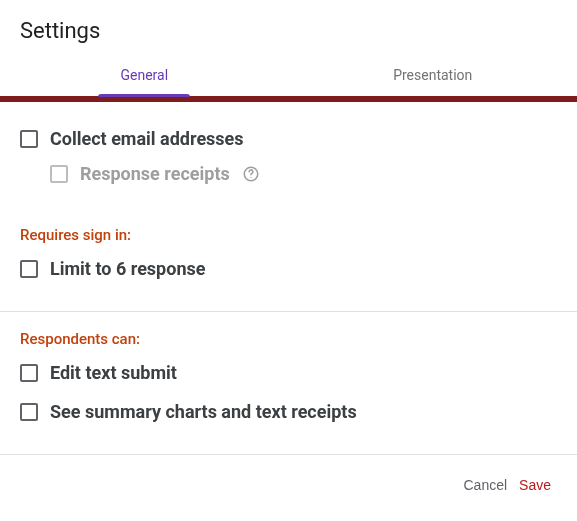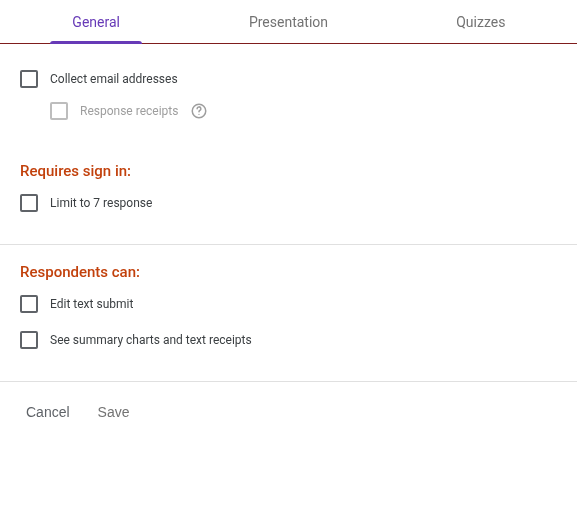--- a/index.html
+++ b/index.html
@@ -12,21 +12,21 @@
   }
   .dialog { padding: 0; }
   .title {
     font-size: 22px;
     font-weight: 400;
     padding: 18px 20px 10px 20px;
     color: #202124;
   }
   .tabs {
     display: flex;
-    border-bottom: 1px solid #7f1d1d;
+    border-bottom: 6px solid #7f1d1d;
   }
   .tab {
     flex: 1;
     text-align: center;
     padding: 14px 0 13px 0;
     font-size: 14px;
     color: #737373;
     cursor: pointer;
     position: relative;
   }
@@ -69,68 +69,68 @@
     border: 2px solid #5f6368;
     border-radius: 2px;
     flex-shrink: 0;
     cursor: pointer;
   }
   .cb.disabled {
     border-color: #bdbdbd;
     cursor: default;
   }
   .label {
-    font-size: 12px;
+    font-size: 18px;
     color: #3c4043;
+    font-weight: bold;
   }
   .label.disabled {
     color: #9e9e9e;
   }
   .help-icon {
     display: inline-flex;
     align-items: center;
     justify-content: center;
     color: #9e9e9e;
   }
   .divider {
     border: none;
     border-top: 1px solid #e0e0e0;
     margin: 8px 0 0 0;
   }
   .actions {
     display: flex;
-    gap: 24px;
+    justify-content: flex-end;
+    gap: 8px;
     padding: 18px 24px 0 24px;
   }
   .btn {
     font-size: 14px;
     font-weight: 500;
     background: none;
     border: none;
     cursor: pointer;
     padding: 4px 2px;
   }
   .btn.cancel { color: #5f6368; }
-  .btn.save { color: #737373; }
+  .btn.save { color: #b91c1c; }
 </style>
 </head>
 <body>
 
 <div class="dialog">
 
+  <h1 class="title">Settings</h1>
 
   <div class="tabs">
     <div class="tab active">
       <span>General</span>
     </div>
     <div class="tab">
       <span>Presentation</span>
-    </div>
-    <div class="tab">
-      <span>Quizzes</span>
     </div>
   </div>
 
   <div class="section">
     <div class="row">
       <div class="cb"></div>
       <span class="label">Collect email addresses</span>
     </div>
     <div class="row indent">
       <div class="cb disabled"></div>
@@ -142,21 +142,21 @@
           <circle cx="12" cy="16.5" r="0.8" fill="#9e9e9e" stroke="none"></circle>
         </svg>
       </span>
     </div>
   </div>
 
   <div class="section">
     <div class="section-title">Requires sign in:</div>
     <div class="row">
       <div class="cb"></div>
-      <span class="label">Limit to 7 response</span>
+      <span class="label">Limit to 6 response</span>
     </div>
   </div>
 
   <hr class="divider">
 
   <div class="section">
     <div class="section-title">Respondents can:</div>
     <div class="row">
       <div class="cb"></div>
       <span class="label">Edit text submit</span>

